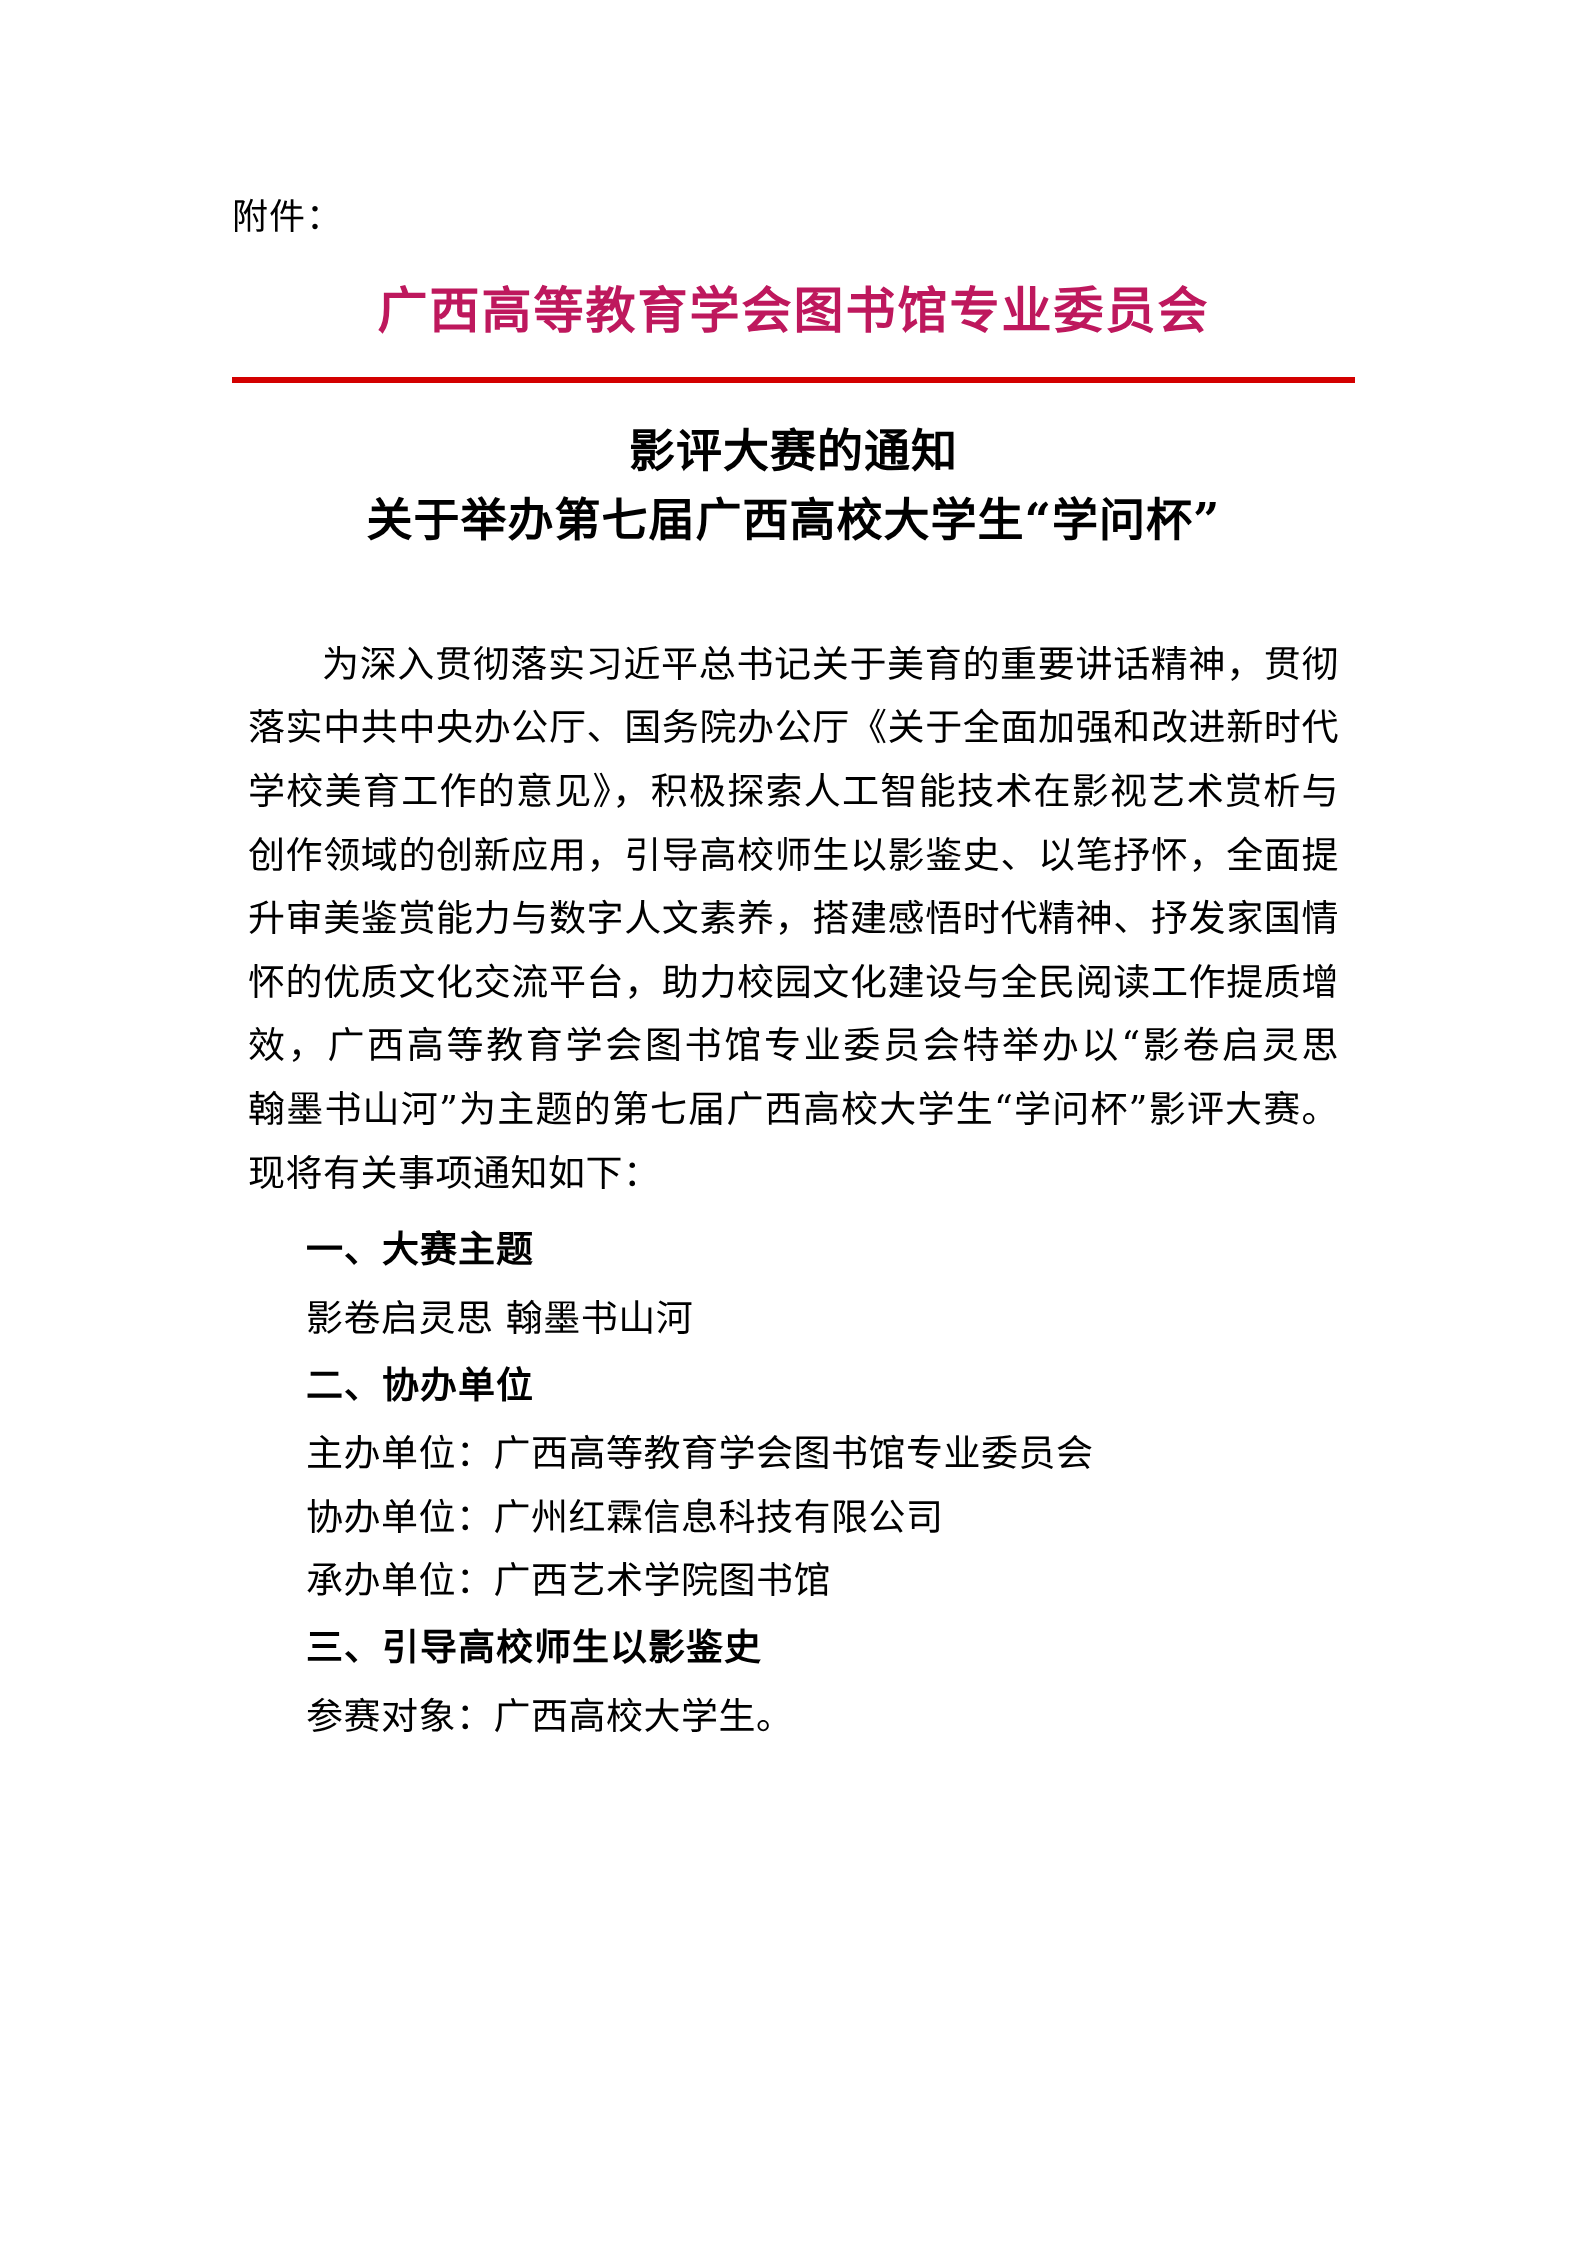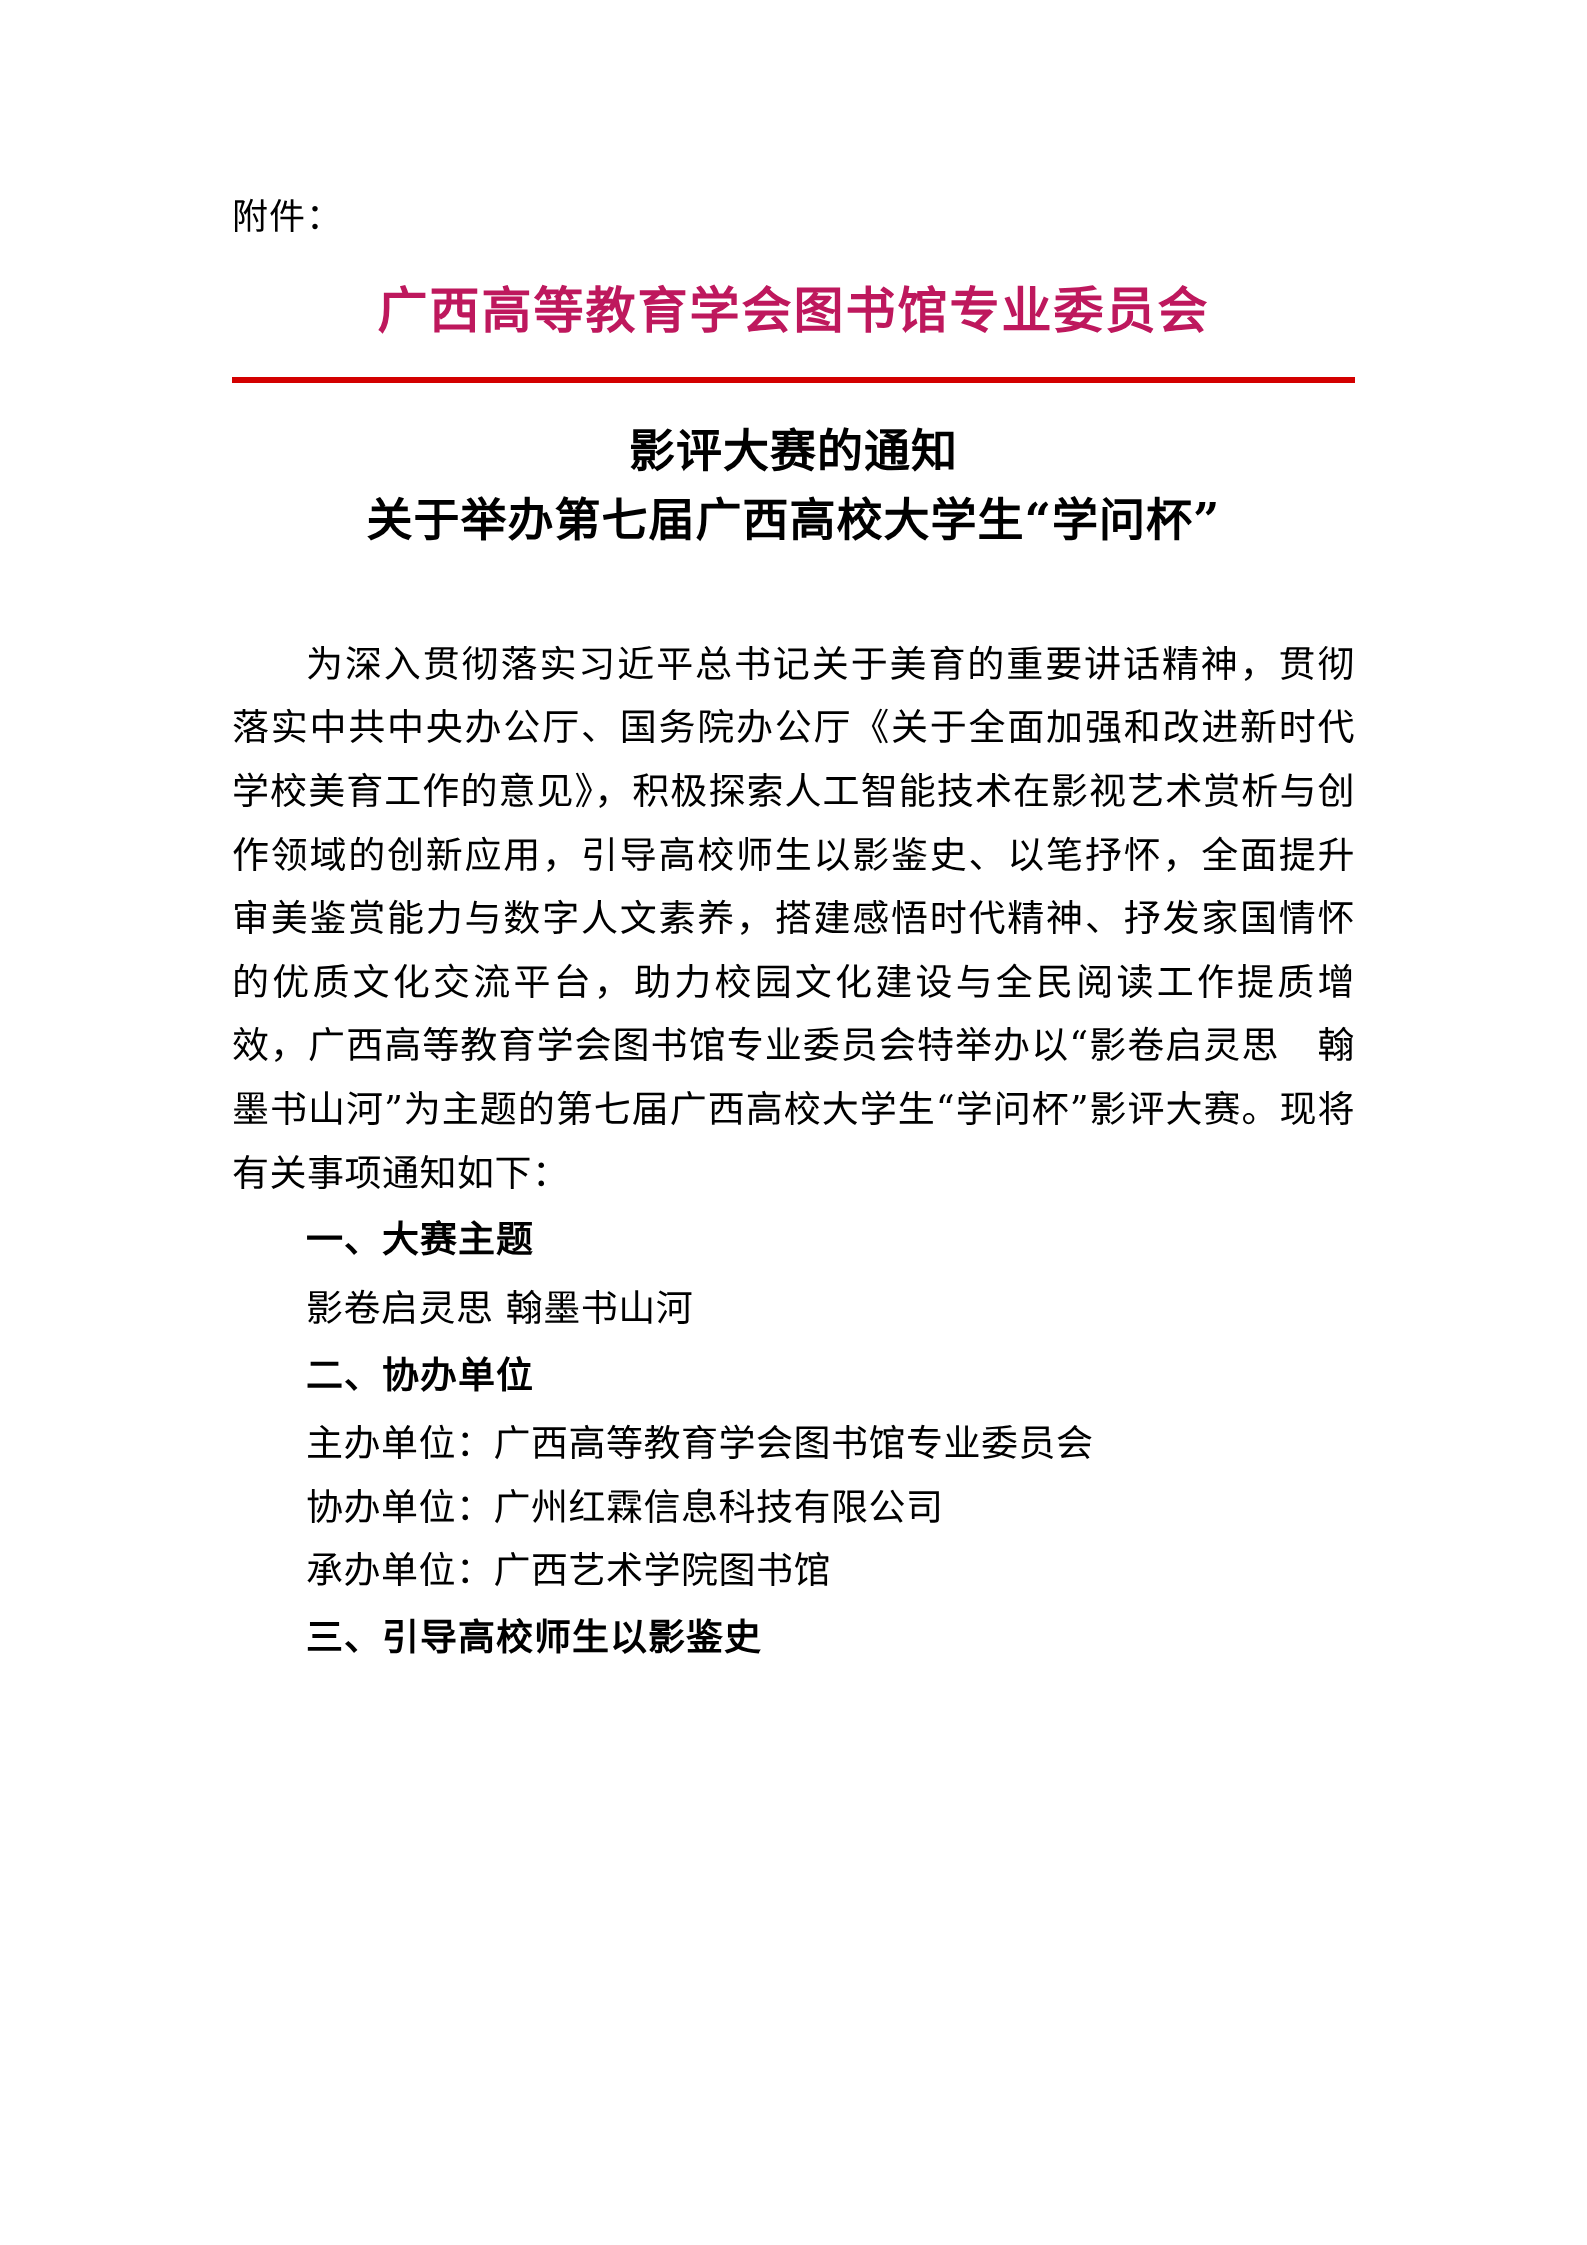--- a/index.html
+++ b/index.html
@@ -58,21 +58,21 @@
     display: block;
   }
   .body-block {
     margin-top: 78px;
   }
   p.para {
     font-size: 37px;
     line-height: 1.72;
     text-align: justify;
     text-justify: inter-ideograph;
-    margin: 0;
+    margin: 16px;
     letter-spacing: 0.5px;
     text-indent: 74px;
   }
   h2.section-heading {
     font-size: 37px;
     font-weight: bold;
     margin: 6px 0 2px 0;
     line-height: 1.72;
     text-indent: 74px;
     letter-spacing: 1px;
@@ -108,15 +108,16 @@
 
     <h2 class="section-heading">一、大赛主题</h2>
     <p class="sub-line">影卷启灵思 翰墨书山河</p>
 
     <h2 class="section-heading">二、协办单位</h2>
     <p class="sub-line">主办单位：广西高等教育学会图书馆专业委员会</p>
     <p class="sub-line">协办单位：广州红霖信息科技有限公司</p>
     <p class="sub-line">承办单位：广西艺术学院图书馆</p>
 
     <h2 class="section-heading">三、引导高校师生以影鉴史</h2>
+    <p class="sub-line">参赛对象：广西高校大学生。</p>
 
   </div>
 </div>
 
 </body></html>

